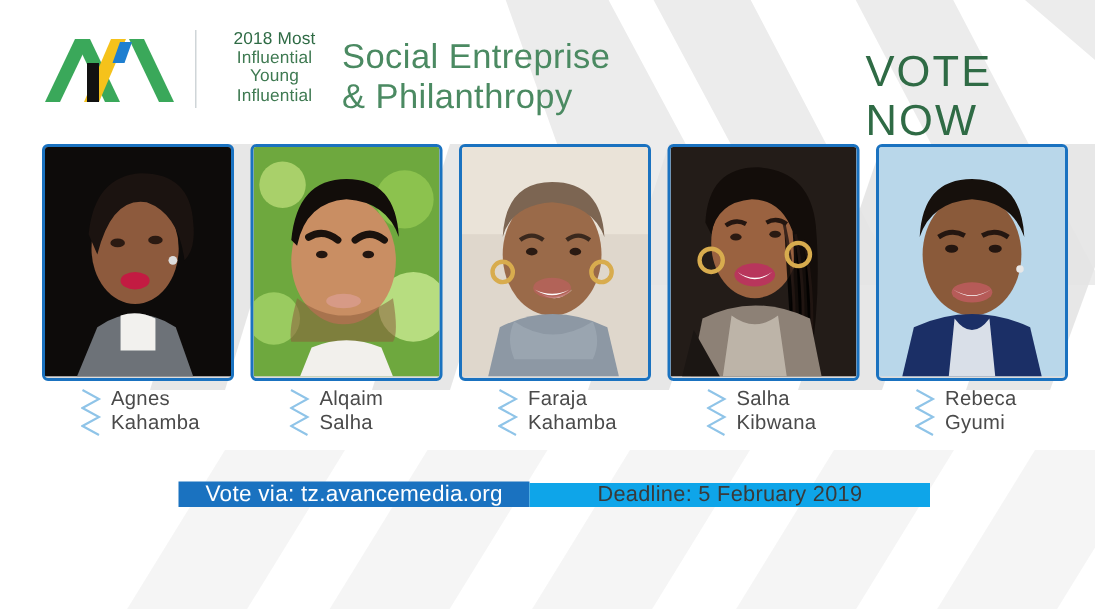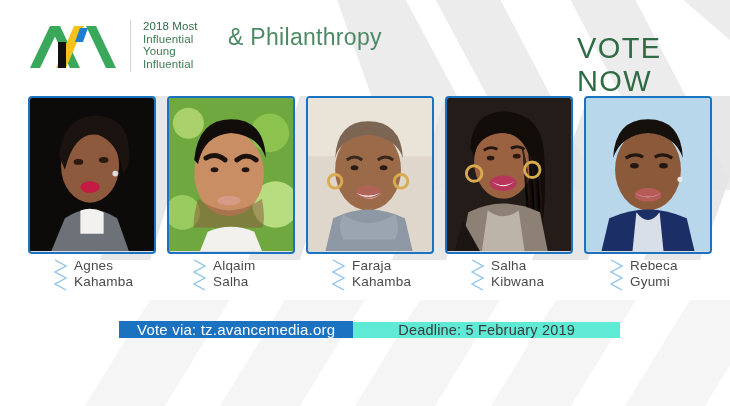--- a/index.html
+++ b/index.html
@@ -12,21 +12,21 @@
   #bg{position:absolute;inset:0;overflow:hidden;}
   #bg svg{position:absolute;left:0;top:0;}
 
   
   .header{position:absolute;left:0;top:0;width:730px;height:92px;}
 
   .logo-mark{position:absolute;left:28px;top:22px;width:92px;height:48px;}
   .logo-divider{position:absolute;left:130px;top:20px;width:1px;height:52px;background:#cfd5d8;}
 
   .award-lines{position:absolute;left:143px;top:20px;width:80px;
-               color:#3f7a52;font-size:11.5px;line-height:12.6px;letter-spacing:.1px;}
+               color:#3f7a52;font-size:11.5px;line-height:12.6px;letter-spacing:.1px;text-align:center;}
   .award-lines .yr{color:#2f6b45;}
 
   .cat-title{position:absolute;left:228px;top:24px;width:290px;
              color:#4b8a62;font-size:23px;line-height:26.5px;letter-spacing:.3px;
              font-weight:400;}
 
   .vote-now{position:absolute;left:537px;top:32px;
             color:#2f6b45;font-size:29px;letter-spacing:1.4px;font-weight:400;margin-left:40px;}
 
   
@@ -41,21 +41,21 @@
   .nameblock{position:absolute;top:0;}
   .zig{position:absolute;left:0;top:1px;width:14px;height:34px;}
   .nametext{position:absolute;left:20px;top:0;color:#4a4a4a;
             font-size:13.5px;line-height:15.5px;letter-spacing:.2px;white-space:pre-line;}
 
   
   .votebar{position:absolute;left:119px;top:314px;width:501px;height:31px;
            display:flex;align-items:center;}
   .votebar .left{background:#1a72c0;color:#ffffff;display:flex;align-items:center;
                  justify-content:center;padding:0 18px;font-size:15px;letter-spacing:.2px;}
-  .votebar .right{background:#5eead4;color:#3a3a3a;display:flex;align-items:center;
+  .votebar .right{background:#0ea5e9;color:#3a3a3a;display:flex;align-items:center;
                   justify-content:center;padding:0 16px;font-size:14.5px;letter-spacing:.2px;
                   flex:1;}
 
   
   .footer{position:absolute;left:0;top:356px;width:730px;height:50px;}
 </style>
 </head>
 <body>
 
 <div id="poster">
@@ -95,20 +95,21 @@
     <div class="logo-divider"></div>
 
     <div class="award-lines">
       <div class="yr">2018 Most</div>
       <div>Influential</div>
       <div>Young</div>
       <div>Influential</div>
     </div>
 
     <div class="cat-title">
+      <div>Social Entreprise</div>
       <div>&amp; Philanthropy</div>
     </div>
 
     <div class="vote-now">VOTE NOW</div>
   </div>
 
   <div class="nominees">
 
     <div class="card" style="left:28px">
       <div class="frame">

